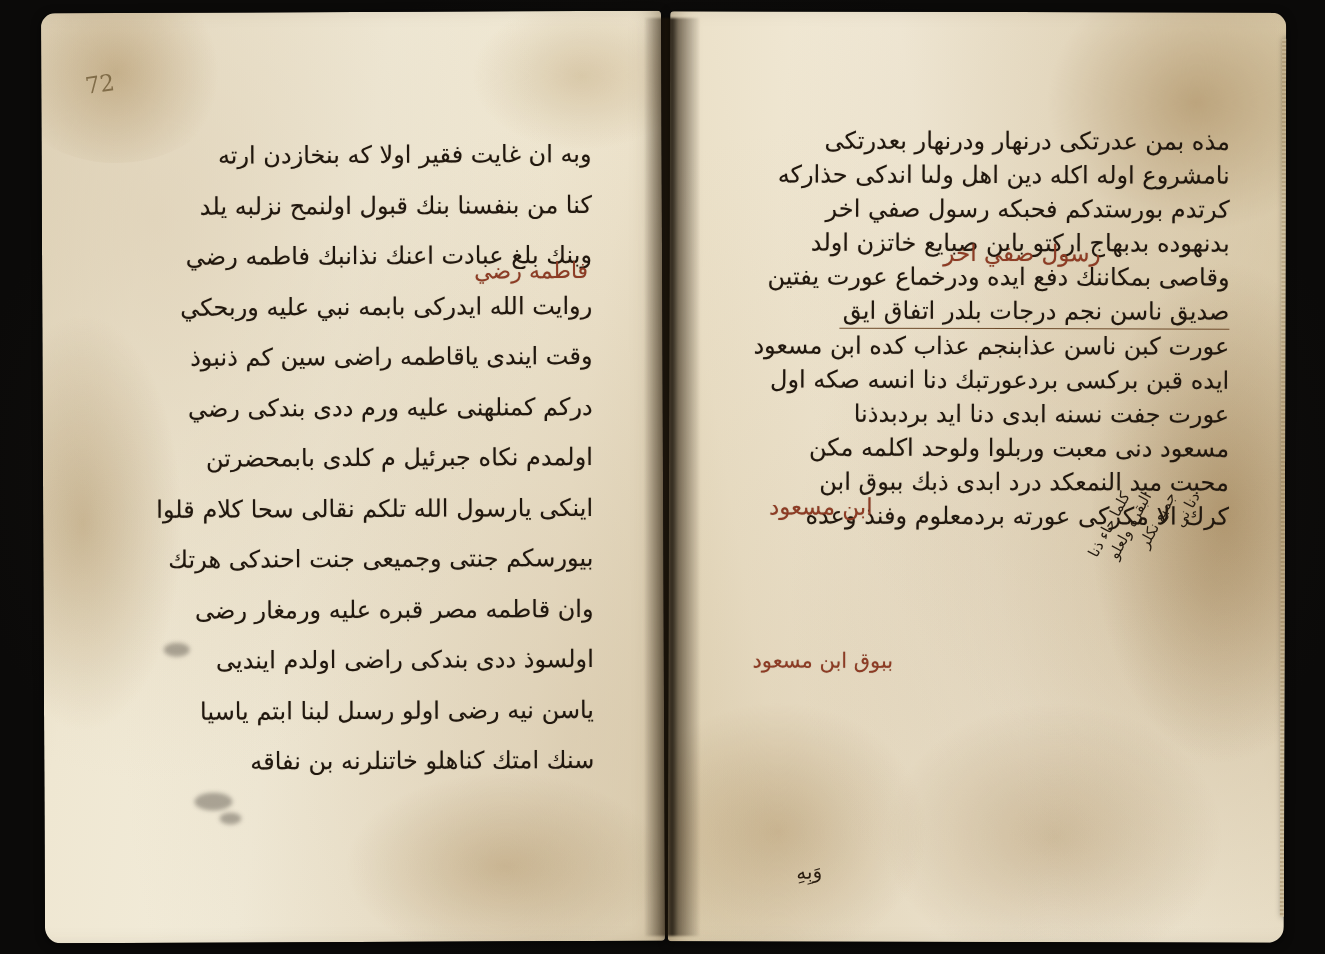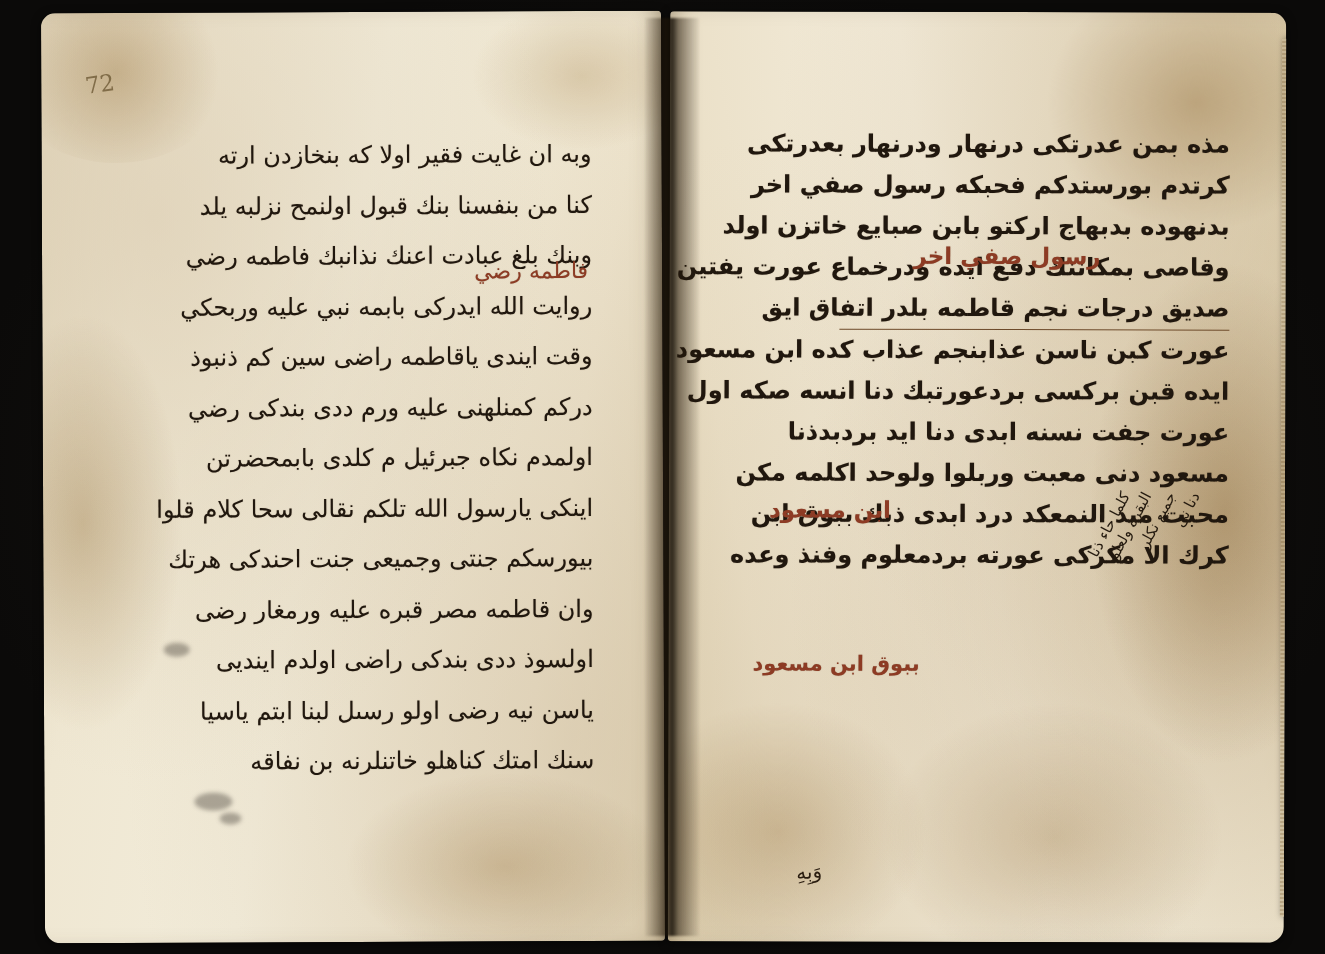--- a/index.html
+++ b/index.html
@@ -56,21 +56,21 @@
   
   .col{position:absolute;direction:rtl;text-align:justify;}
   .line{
     color:#20170e;
     font-family:"DejaVu Sans",sans-serif;
     white-space:nowrap;
     letter-spacing:0px;
     text-shadow:0 0 1px rgba(60,40,18,.35);
   }
   .lineL{font-size:24px;line-height:50.5px;}
-  .lineR{font-size:24px;line-height:41px;font-weight:bold;}
+  .lineR{font-size:24px;line-height:34px;}
   .rubric{color:#8d3b24;margin-left:28px;}
   .strike{border-top:1px solid #6d4a2a;}
 
   
   .folio{position:absolute;color:#6e5a36;font-size:23px;
     font-family:"DejaVu Serif",serif;opacity:.8;transform:rotate(-8deg);}
 
   
   .catchword{position:absolute;color:#2a1d10;font-size:20px;transform:rotate(-4deg);}
 
@@ -124,24 +124,25 @@
     <div class="page page-right">
       <div class="fore-edge"></div>
 
       <div class="stain" style="right:-60px;top:-40px;width:300px;height:260px;background:radial-gradient(ellipse,rgba(188,162,120,.55),rgba(188,162,120,0) 70%);"></div>
       <div class="stain" style="right:-80px;top:240px;width:280px;height:520px;background:radial-gradient(ellipse,rgba(178,152,110,.6),rgba(178,152,110,0) 68%);"></div>
       <div class="stain" style="left:-40px;top:690px;width:300px;height:260px;background:radial-gradient(ellipse,rgba(192,168,128,.45),rgba(192,168,128,0) 70%);"></div>
       <div class="stain" style="right:60px;top:690px;width:340px;height:270px;background:radial-gradient(ellipse,rgba(186,160,118,.4),rgba(186,160,118,0) 70%);"></div>
 
       <div class="col" style="right:56px;left:170px;top:112px;">
         <div class="line lineR">مذه بمن عدرتكى درنهار ودرنهار بعدرتكى</div>
+        <div class="line lineR">نامشروع اوله اكله دين اهل ولىا اندكى حذاركه</div>
         <div class="line lineR">كرتدم بورستدكم فحبكه رسول صفي اخر</div>
         <div class="line lineR">بدنهوده بدبهاج اركتو بابن صبايع خاتزن اولد</div>
         <div class="line lineR">وقاصى بمكاننك دفع ايده ودرخماع عورت يفتين</div>
-        <div class="line lineR">صديق درجات نجم قاطمه بلدر اتفاق ايق</div>
+        <div class="line lineR">صديق ناسن نجم درجات بلدر اتفاق ايق</div>
         <div class="line lineR strike">عورت كبن ناسن عذابنجم عذاب كده ابن مسعود</div>
         <div class="line lineR">ايده قبن بركسى بردعورتبك دنا انسه صكه اول</div>
         <div class="line lineR">عورت جفت نسنه ابدى دنا ايد بردبدذنا</div>
         <div class="line lineR">مسعود دنى معبت وربلوا ولوحد اكلمه مكن</div>
         <div class="line lineR">محبت مبد النمعكد درد ابدى ذبك ببوق ابن</div>
         <div class="line lineR">كرك الا مكركى عورته بردمعلوم وفنذ وعده</div>
       </div>
 
       <div class="line lineR rubric" style="position:absolute;right:185px;top:224px;font-size:23px;">رسول صفي اخر</div>
       <div class="line lineR rubric" style="position:absolute;left:72px;top:478px;font-size:23px;">ابن مسعود</div>

